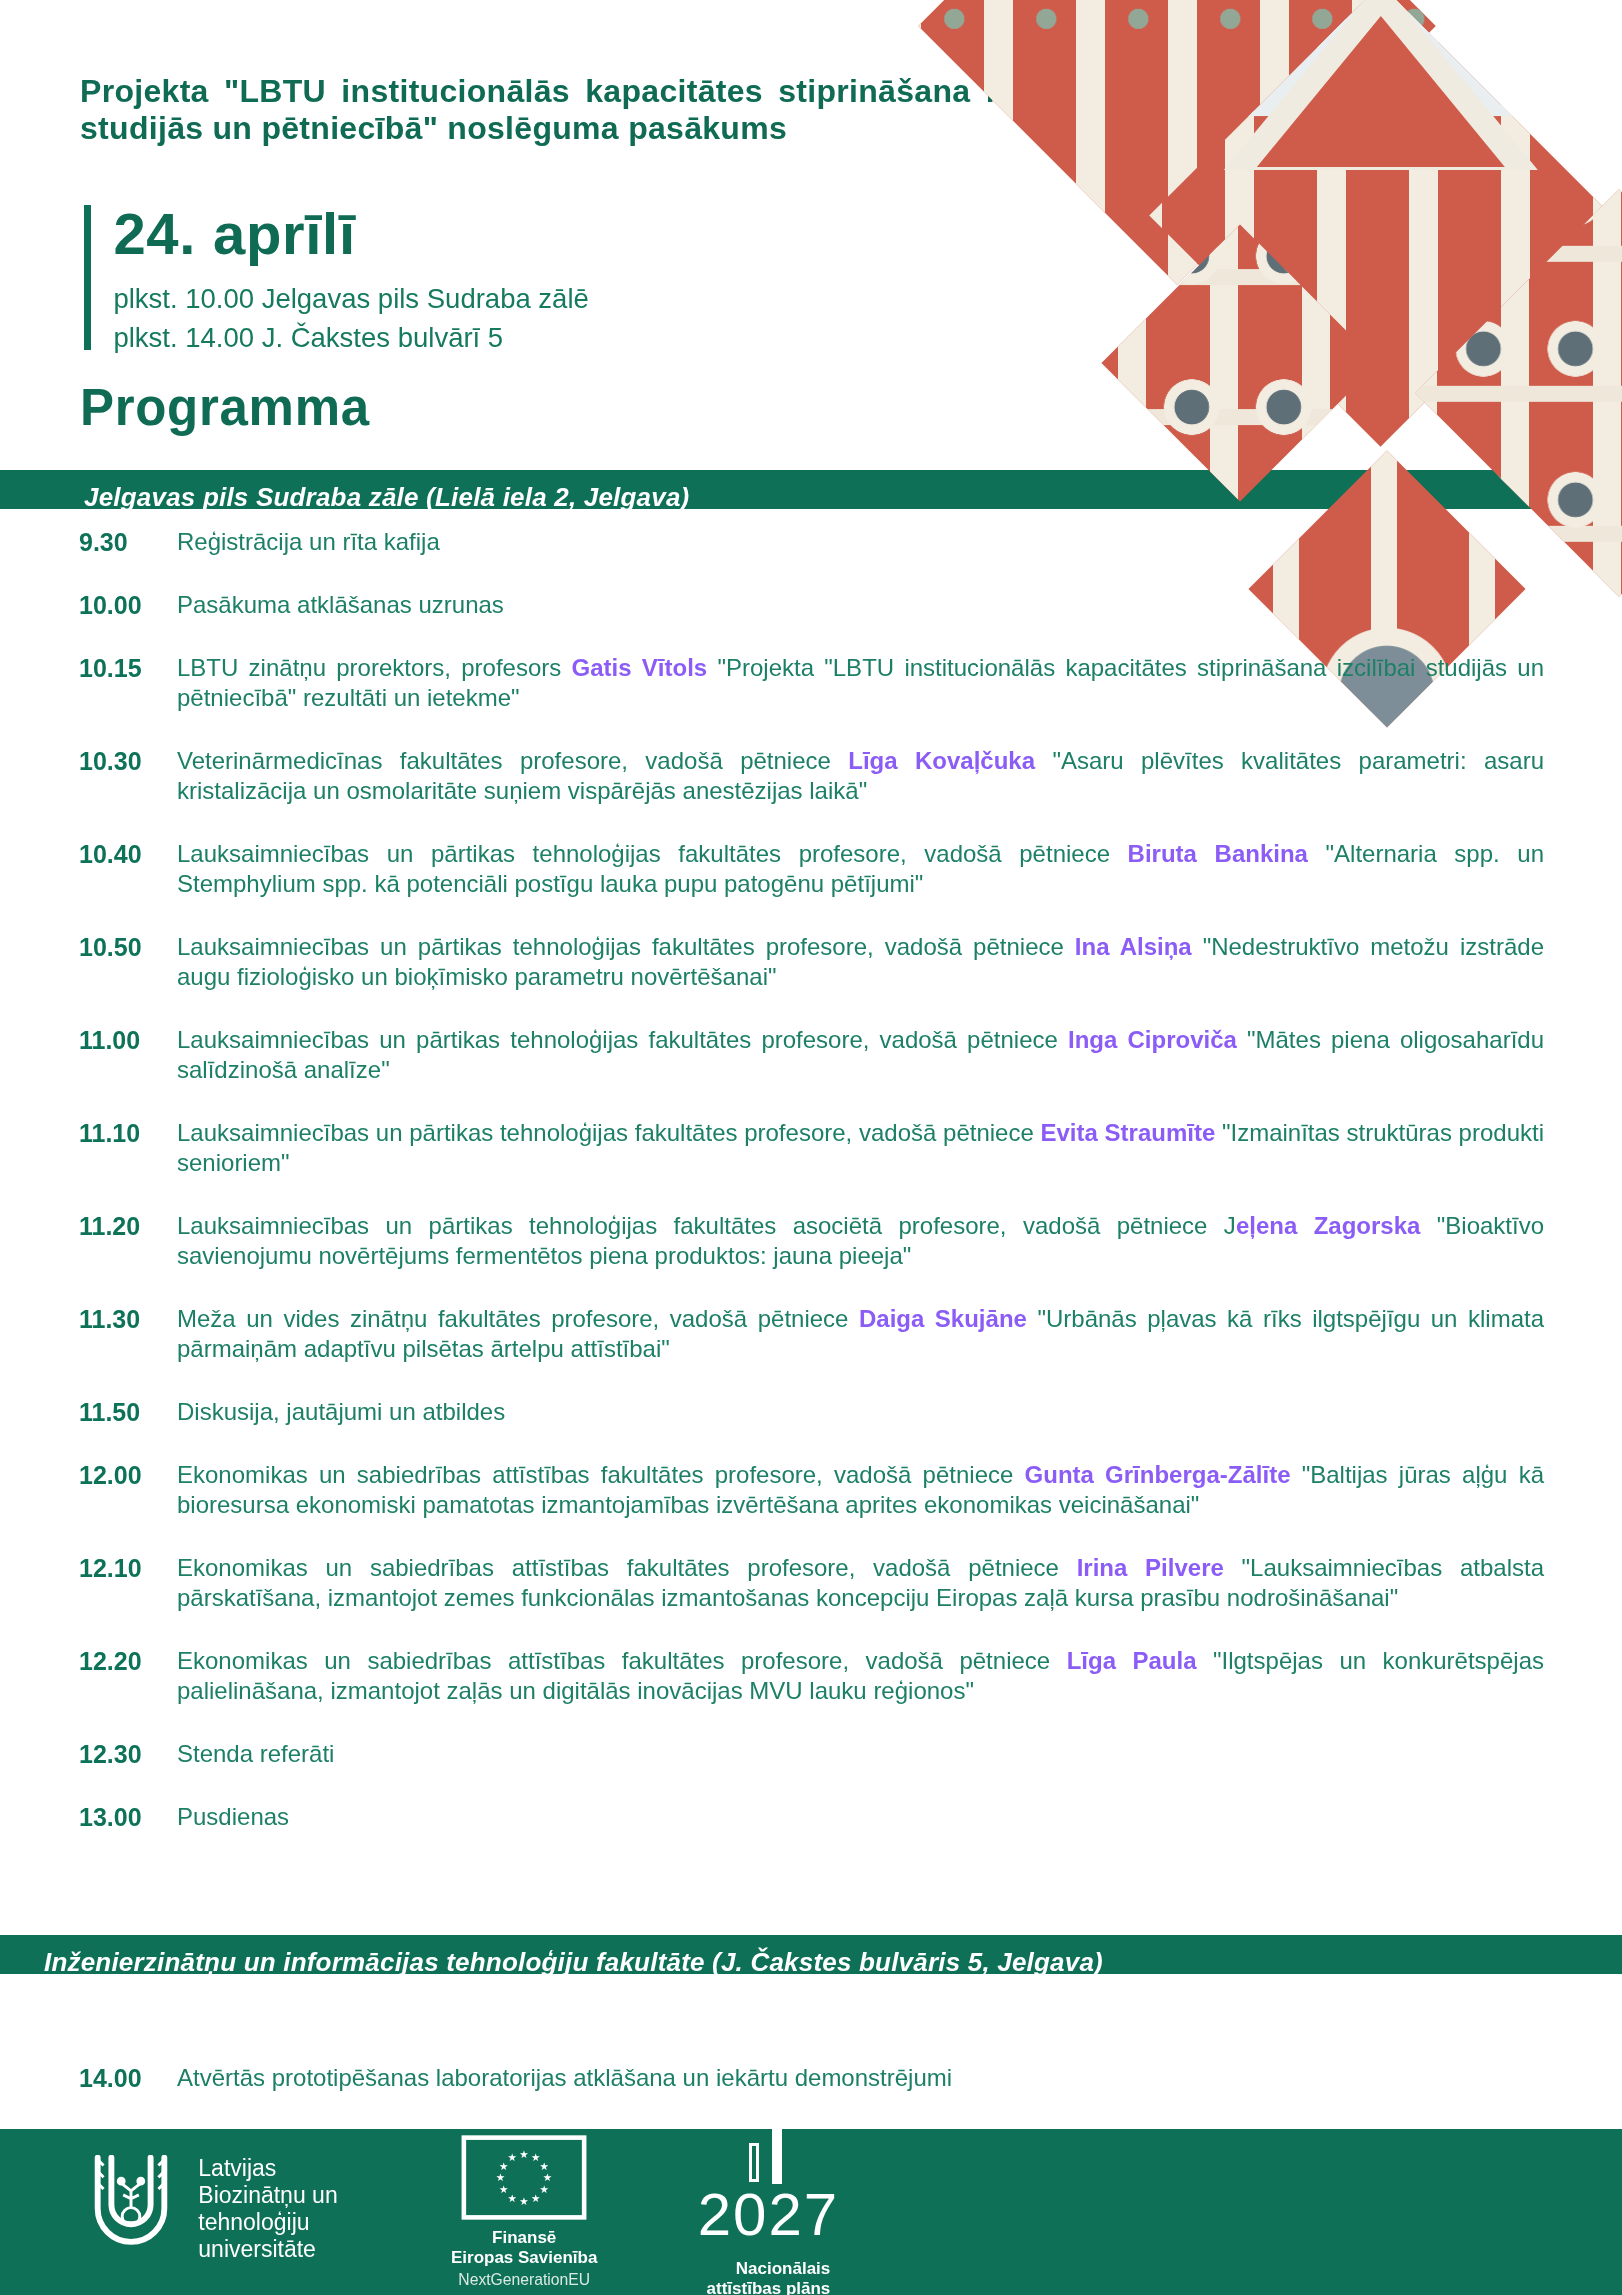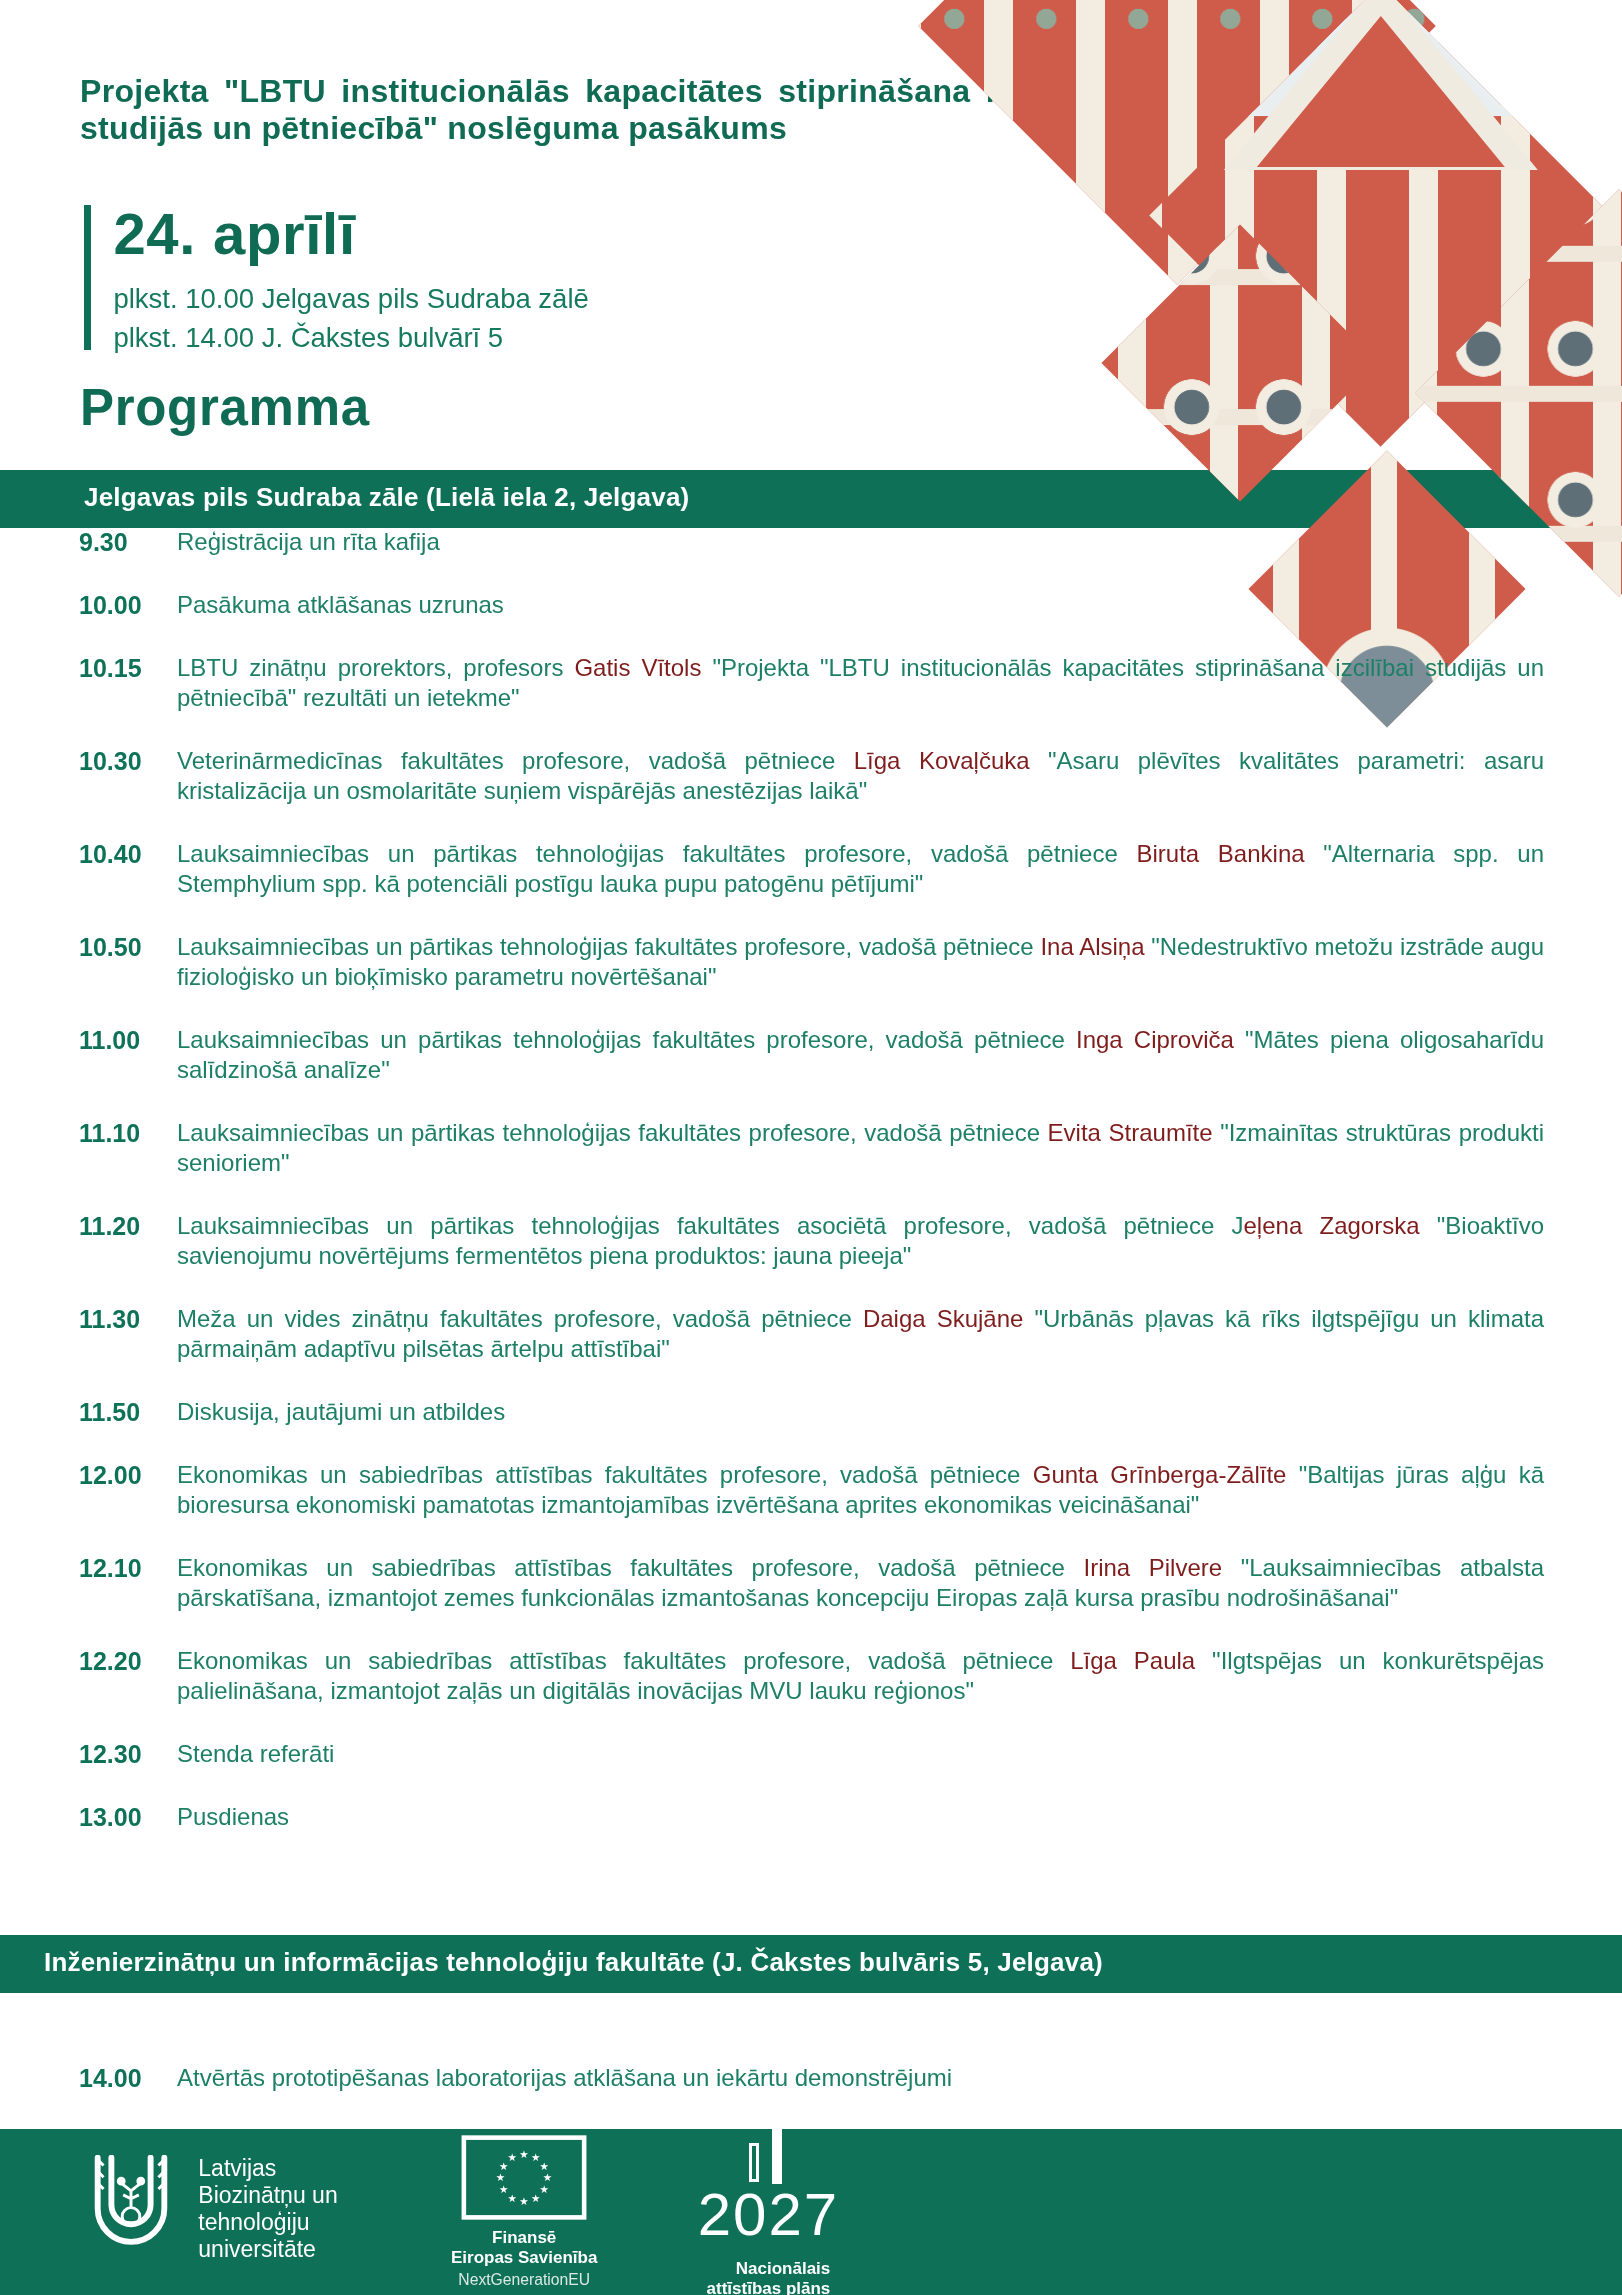--- a/index.html
+++ b/index.html
@@ -15,34 +15,34 @@
   }
   .date-block{ position:absolute; left:84px; top:200px; }
   .date-bar{ position:absolute; left:0; top:5.2px; width:6.5px; height:145px; background:#0e7057; }
   .date-heading{ margin:0 0 11.8px 29.4px; font-size:58px; font-weight:bold; color:#0f6b53; letter-spacing:0.7px; }
   .date-line{ margin-left:29.4px; font-size:27.5px; line-height:39px; color:#167a5f; }
   .program-heading{
     position:absolute; left:80px; top:378px; font-size:51px; font-weight:bold; color:#0f6b53; letter-spacing:0.7px;
   }
   
   .banner{
-    position:absolute; left:0; width:1623px; height:58px; background:#0e7057;
+    position:absolute; left:0; width:1623px; height:39px; background:#0e7057;
     color:#ffffff; font-weight:bold; font-size:26px; line-height:55px;
-    padding-left:84px; box-sizing:border-box; letter-spacing:0.2px; z-index:1;
+    padding-left:84px; box-sizing:border-box; letter-spacing:0.2px; z-index:1;font-style:italic;
   }
   .banner-1{ top:470px; }
   .banner-2{ top:1935px; z-index:3;padding-left:44px; }
   
   .schedule{ position:absolute; left:79px; right:79px; z-index:3; }
   .schedule-1{ top:527px; }
   .schedule-2{ top:2063px; }
   .row{ display:flex; margin-bottom:33px; }
   .time{ flex:0 0 98px; font-size:25px; font-weight:bold; color:#0d7258; line-height:30px; }
   .desc{ flex:1; font-size:24px; line-height:30px; color:#1d8066; text-align:justify; }
-  .desc b{ color:#7f1d1d; font-weight:normal; }
+  .desc b{ color:#8b5cf6; font-weight:bold; }
   
   .collage{ position:absolute; left:1086px; top:0; width:537px; height:720px; z-index:2; pointer-events:none; }
   .tile{ position:absolute; transform:rotate(45deg); overflow:hidden; }
   .tile .ph{ position:absolute; left:-45%; top:-45%; width:190%; height:190%; transform:rotate(-45deg); }
   .t-a{ width:366px; height:366px; left:-92px; top:-157px; }
   .t-b{ width:327px; height:327px; left:131px; top:52px; }
   .t-c{ width:196px; height:196px; left:56px; top:265px; }
   .t-d{ width:196px; height:196px; left:203px; top:491px; }
   .t-e{ width:288px; height:288px; left:389px; top:249px; }
   .ph-cornice{

